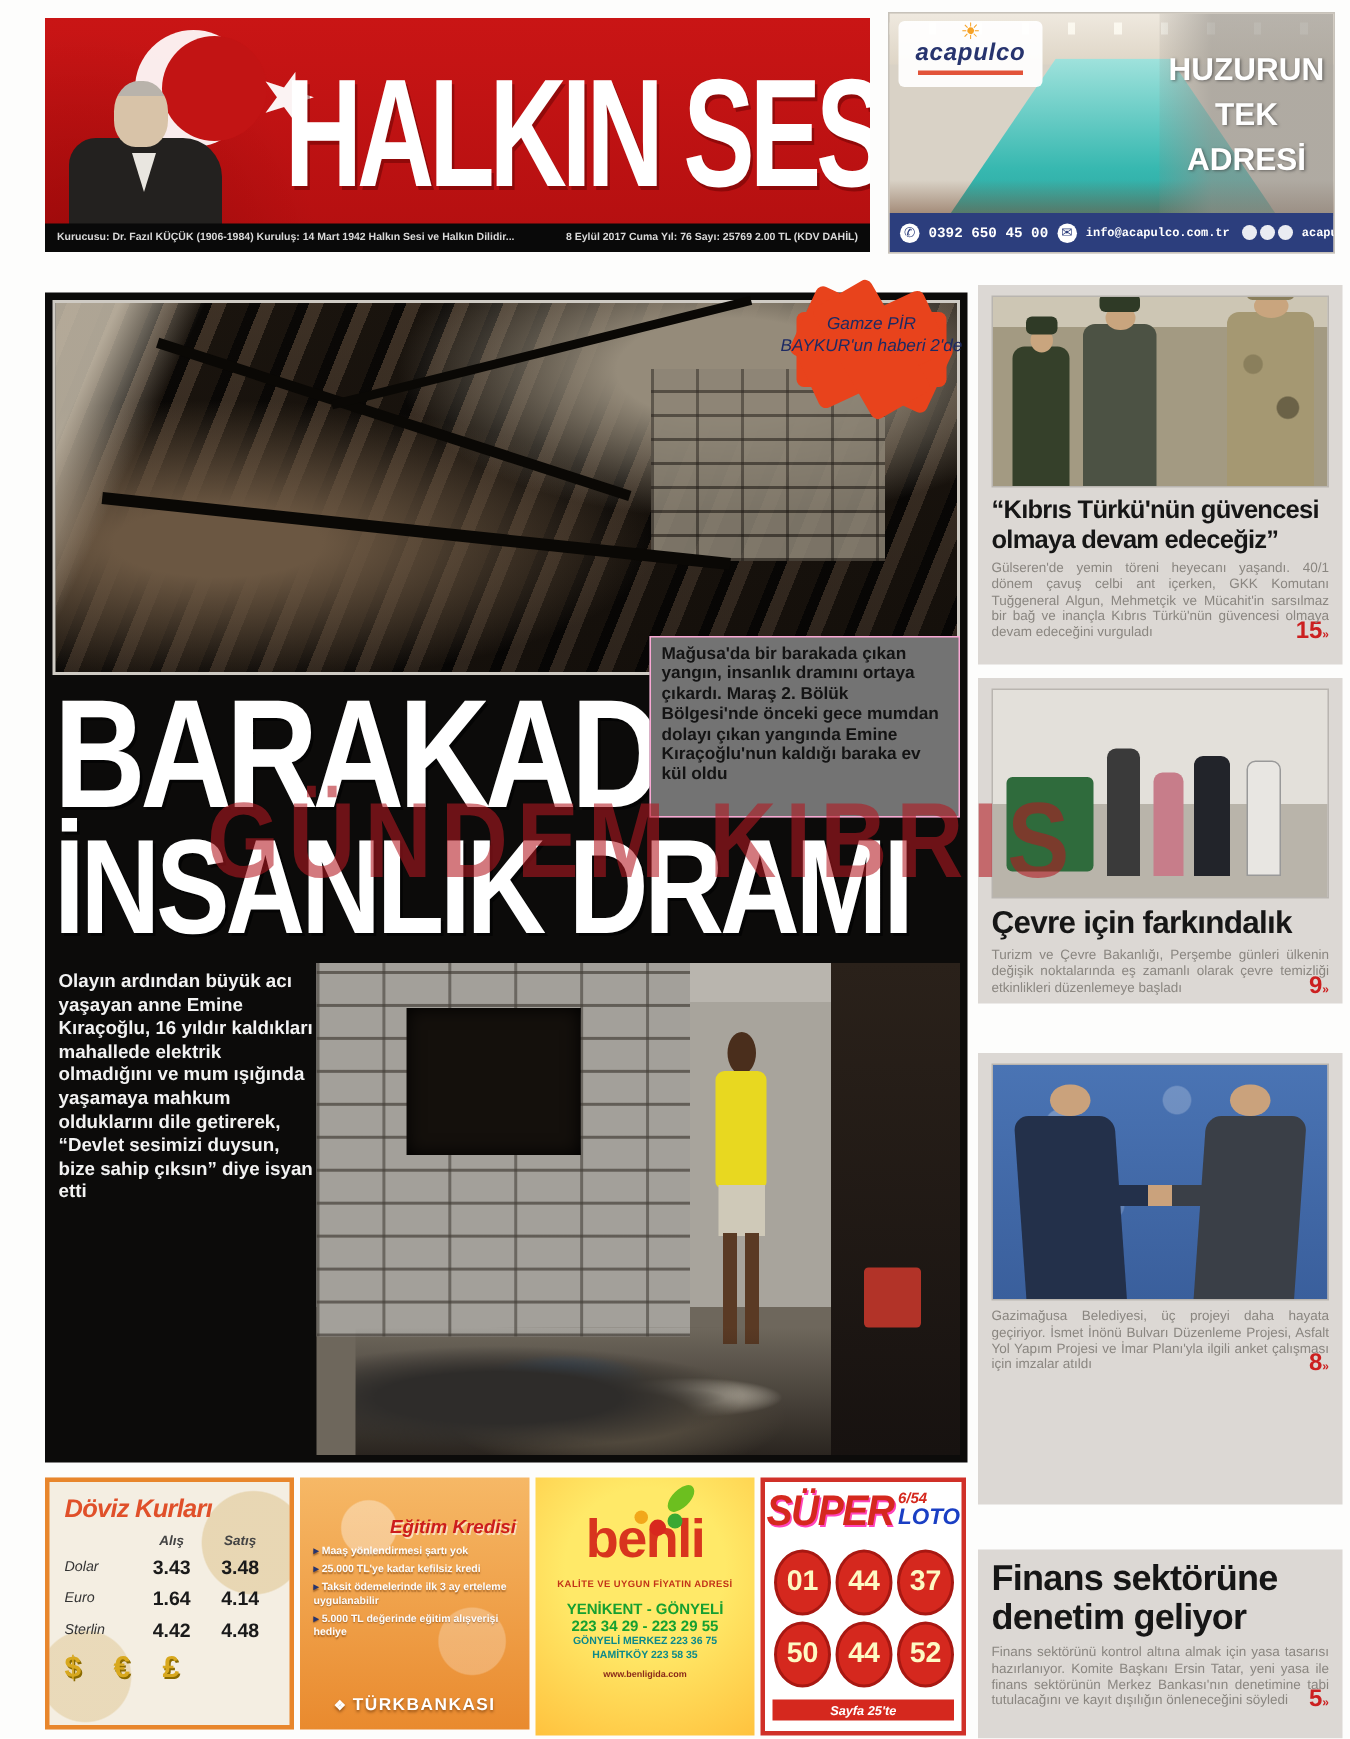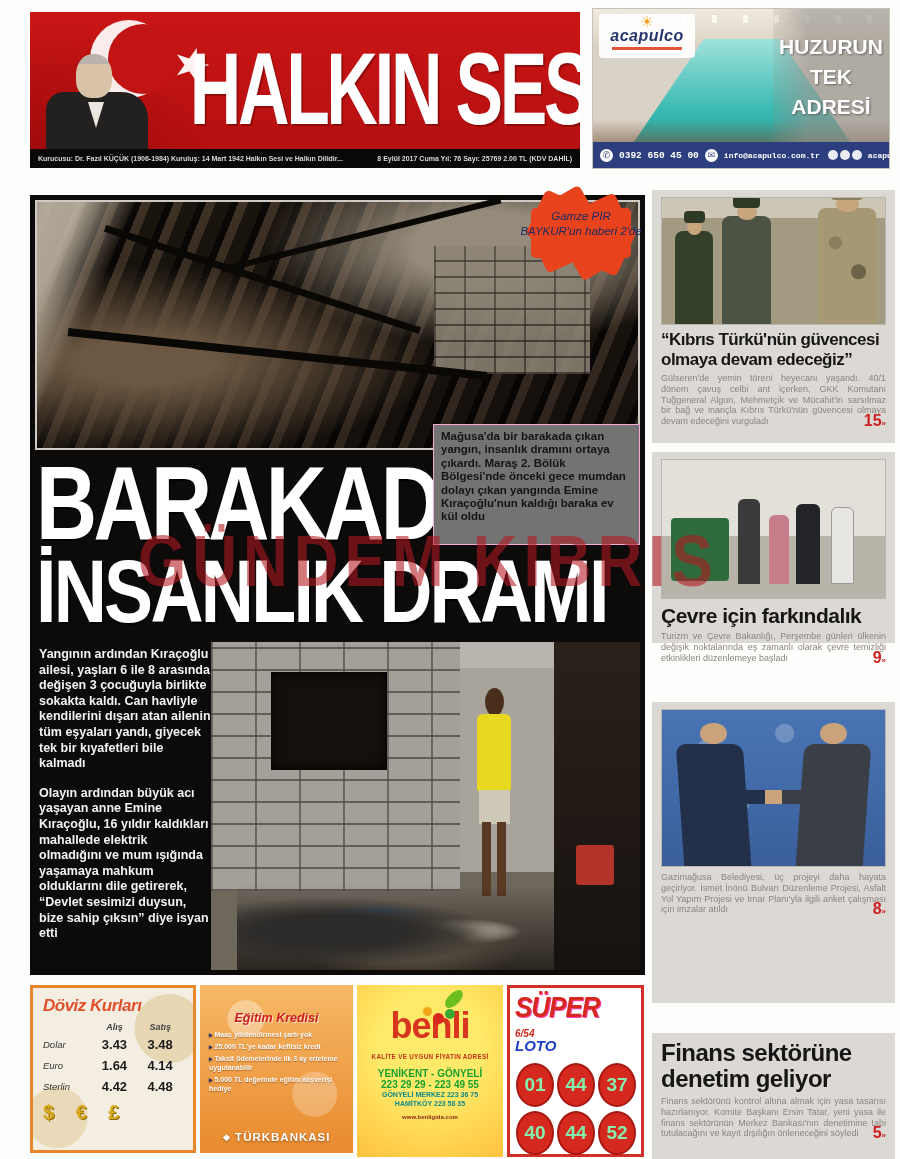--- a/index.html
+++ b/index.html
@@ -137,44 +137,44 @@
   .doviz-title { color:#e0502a; font-weight:bold; font-style:italic; font-size:17px; letter-spacing:-.5px; }
   .doviz table { margin-top:4px; border-collapse:collapse; width:100%; }
   .doviz th { font-size:9px; font-style:italic; font-weight:bold; color:#444; text-align:center; padding:2px 0; }
   .doviz td.n { font-size:9.5px; font-style:italic; color:#333; text-align:left; padding:3px 0; }
   .doviz td.v { font-size:13px; font-weight:bold; color:#1a1a1a; text-align:center; padding:3px 0; }
   .doviz .syms { margin-top:4px; font-size:20px; font-weight:bold; color:#d8a81e; text-shadow:1px 1px 0 #8a6a00; letter-spacing:8px; }
   .bank { left:200px; width:153px; height:168px; background:
       radial-gradient(circle at 30% 20%, rgba(255,255,255,.35) 0 18px, transparent 19px),
       radial-gradient(circle at 75% 65%, rgba(255,255,255,.25) 0 22px, transparent 23px),
       linear-gradient(180deg,#f6b866,#e98a2e); padding:26px 9px 6px; }
-  .bank-title { color:#cc1d1d; font-weight:bold; font-style:italic; font-size:12.5px; text-align:center; text-shadow:1px 1px 0 rgba(255,255,255,.6); margin-bottom:5px; }
+  .bank-title { color:#cc1d1d; font-weight:bold; font-style:italic; font-size:12.5px; text-align:right; text-shadow:1px 1px 0 rgba(255,255,255,.6); margin-bottom:5px; }
   .bank li { list-style:none; color:#fdfdfd; font-size:7px; line-height:9px; font-weight:bold; margin-bottom:3px; text-shadow:0 1px 1px rgba(90,40,0,.5); }
   .bank li::before { content:"▸ "; color:#27346e; }
   .bank-brand { position:absolute; bottom:10px; left:0; width:100%; text-align:center; color:#fff; font-weight:bold; font-size:11.5px; letter-spacing:1px; text-shadow:0 1px 2px rgba(90,40,0,.6); }
   .bank-brand::before { content:"❖ "; font-size:9px; }
   .benli { left:357px; width:146px; height:172px; background:radial-gradient(circle at 50% 35%, #ffe968 0 40%, #ffc23e 100%); text-align:center; padding-top:4px; }
   .benli-leaf { position:absolute; left:86px; top:8px; width:22px; height:12px; border-radius:60% 40% 60% 40%; background:#6cbf1f; transform:rotate(-38deg); }
   .benli-dot1 { position:absolute; left:66px; top:22px; width:9px; height:9px; border-radius:50%; background:#f2a71b; }
   .benli-dot2 { position:absolute; left:76px; top:28px; width:11px; height:11px; border-radius:50%; background:#d8281e; }
   .benli-dot3 { position:absolute; left:88px; top:24px; width:10px; height:10px; border-radius:50%; background:#3aa832; }
   .benli-brand { color:#d8341e; font-weight:bold; font-size:36px; letter-spacing:-1px; line-height:38px; margin-top:18px; }
   .benli-tag { color:#c23318; font-size:6.3px; font-weight:bold; margin-top:8px; letter-spacing:.3px; }
   .benli-l1 { color:#17a030; font-weight:bold; font-size:10px; margin-top:8px; }
   .benli-l2 { color:#17a030; font-weight:bold; font-size:10px; }
   .benli-l3, .benli-l4 { color:#0e8a8a; font-weight:bold; font-size:7px; line-height:9px; }
   .benli-web { color:#8a2a1a; font-size:6px; font-weight:bold; margin-top:6px; }
   .loto { left:507px; width:137px; height:172px; background:#fff; border:3px solid #d03028; padding:4px 5px; }
-  .loto-head { display:flex; align-items:flex-start; justify-content:center; gap:3px;flex-direction:column; }
+  .loto-head { display:flex; align-items:flex-start; justify-content:center; gap:3px; }
   .loto-super { color:#d5281e; font-weight:bold; font-style:italic; font-size:26px; letter-spacing:-1px; transform:scaleY(1.1); text-shadow:1px 1px 0 #f4b; }
   .loto-side { display:flex; flex-direction:column; align-items:flex-start; margin-top:2px; }
   .loto-frac { color:#d5281e; font-weight:bold; font-style:italic; font-size:10px; }
   .loto-word { color:#1a3fc4; font-weight:bold; font-style:italic; font-size:15px; line-height:14px; }
   .loto-grid { display:grid; grid-template-columns:repeat(3,1fr); gap:4px 3px; margin-top:10px; padding:0 1px; }
-  .loto-ball { width:38px; height:44px; border-radius:50%; background:#d5281e; border:2px solid #a81812; color:#86efac; font-weight:bold; font-size:19px; display:flex; align-items:center; justify-content:center; }
+  .loto-ball { width:38px; height:44px; border-radius:50%; background:#d5281e; border:2px solid #a81812; color:#fef9c3; font-weight:bold; font-size:19px; display:flex; align-items:center; justify-content:center; }
   .loto-footer { margin-top:8px; background:#d5281e; color:#fff; font-weight:bold; font-style:italic; font-size:8.5px; text-align:center; line-height:14px; height:14px; }
 
   
   .rhead-lg { font-size:24px; line-height:26px; }
 </style>
 </head>
 <body>
 
 <div class="page">
 
@@ -237,21 +237,20 @@
       <div class="b b3"></div>
       <div class="b b4"></div>
       <div class="badge-text">Gamze PİR BAYKUR'un haberi 2'de</div>
     </div>
     <div class="abs teaser">
       <p>Mağusa'da bir barakada çıkan yangın, insanlık dramını ortaya çıkardı.  Maraş 2. Bölük Bölgesi'nde önceki gece mumdan dolayı çıkan yangında Emine Kıraçoğlu'nun kaldığı baraka ev kül oldu</p>
     </div>
     <div class="headline1">BARAKADA</div>
     <div class="headline2">İNSANLIK DRAMI</div>
     <div class="abs leftcol">
-      <p>Yangının ardından Kıraçoğlu ailesi, yaşları 6 ile 8 arasında değişen 3 çocuğuyla birlikte sokakta kaldı. Can havliyle kendilerini dışarı atan ailenin tüm eşyaları yandı, giyecek tek bir kıyafetleri bile kalmadı</p>
       <p>Olayın ardından büyük acı yaşayan anne Emine Kıraçoğlu, 16 yıldır kaldıkları mahallede elektrik olmadığını ve mum ışığında yaşamaya mahkum olduklarını dile getirerek, “Devlet sesimizi duysun, bize sahip çıksın” diye isyan etti</p>
     </div>
     <div class="photo-interior">
       <div class="wall"></div>
       <div class="window"></div>
       <div class="burnt-right"></div>
       <div class="bucket"></div>
       <div class="woman">
         <div class="head"></div>
         <div class="shirt"></div>
@@ -276,21 +275,21 @@
         </div>
       <div class="fig f3">
           <div class="hd"></div>
           <div class="cap" style="background:#8a7f5c;"></div>
         </div>
     </div>
     <div class="rhead" style="font-size:17px; line-height:19.5px;">“Kıbrıs Türkü'nün güvencesi olmaya devam edeceğiz”</div>
     <div class="rbody"><span>Gülseren'de yemin töreni heyecanı yaşandı. 40/1 dönem çavuş celbi ant içerken, GKK Komutanı Tuğgeneral Algun, Mehmetçik ve Mücahit'in sarsılmaz bir bağ ve inançla Kıbrıs Türkü'nün güvencesi olmaya devam edeceğini vurguladı</span> <span class="rpage"><span>15</span><small>»</small></span></div>
   </div>
 
-  <div class="abs rbox" style="top:452px; height:191px;">
+  <div class="abs rbox" style="top:452px; height:217px;">
     <div class="rphoto photo-env">
       <div class="dumpster"></div>
       <div class="p p1"></div>
       <div class="p p2"></div>
       <div class="p p3"></div>
       <div class="p p4"></div>
     </div>
     <div class="rhead" style="font-size:21px; line-height:23px;">Çevre için farkındalık</div>
     <div class="rbody"><span>Turizm ve Çevre Bakanlığı, Perşembe günleri ülkenin değişik noktalarında eş zamanlı olarak çevre temizliği etkinlikleri düzenlemeye başladı</span> <span class="rpage"><span>9</span><small>»</small></span></div>
   </div>
@@ -352,38 +351,38 @@
   </div>
 
   <div class="abs ad benli">
     <div class="benli-leaf"></div>
     <div class="benli-dot1"></div>
     <div class="benli-dot2"></div>
     <div class="benli-dot3"></div>
     <div class="benli-brand">benli</div>
     <div class="benli-tag">KALİTE VE UYGUN FİYATIN ADRESİ</div>
     <div class="benli-l1">YENİKENT - GÖNYELİ</div>
-    <div class="benli-l2">223 29 29 - 223 49 55</div>
+    <div class="benli-l2">223 34 29 - 223 29 55</div>
     <div class="benli-l3">GÖNYELİ MERKEZ 223 36 75</div>
     <div class="benli-l4">HAMİTKÖY 223 58 35</div>
     <div class="benli-web">www.benligida.com</div>
   </div>
 
   <div class="abs ad loto">
     <div class="loto-head">
       <span class="loto-super">SÜPER</span>
       <span class="loto-side">
         <span class="loto-frac">6/54</span>
         <span class="loto-word">LOTO</span>
       </span>
     </div>
     <div class="loto-grid">
       <div class="loto-ball">01</div>
       <div class="loto-ball">44</div>
       <div class="loto-ball">37</div>
-      <div class="loto-ball">40</div>
+      <div class="loto-ball">50</div>
       <div class="loto-ball">44</div>
       <div class="loto-ball">52</div>
     </div>
     <div class="loto-footer">Sayfa 25'te</div>
   </div>
 
 </div>
 
 </body></html>

